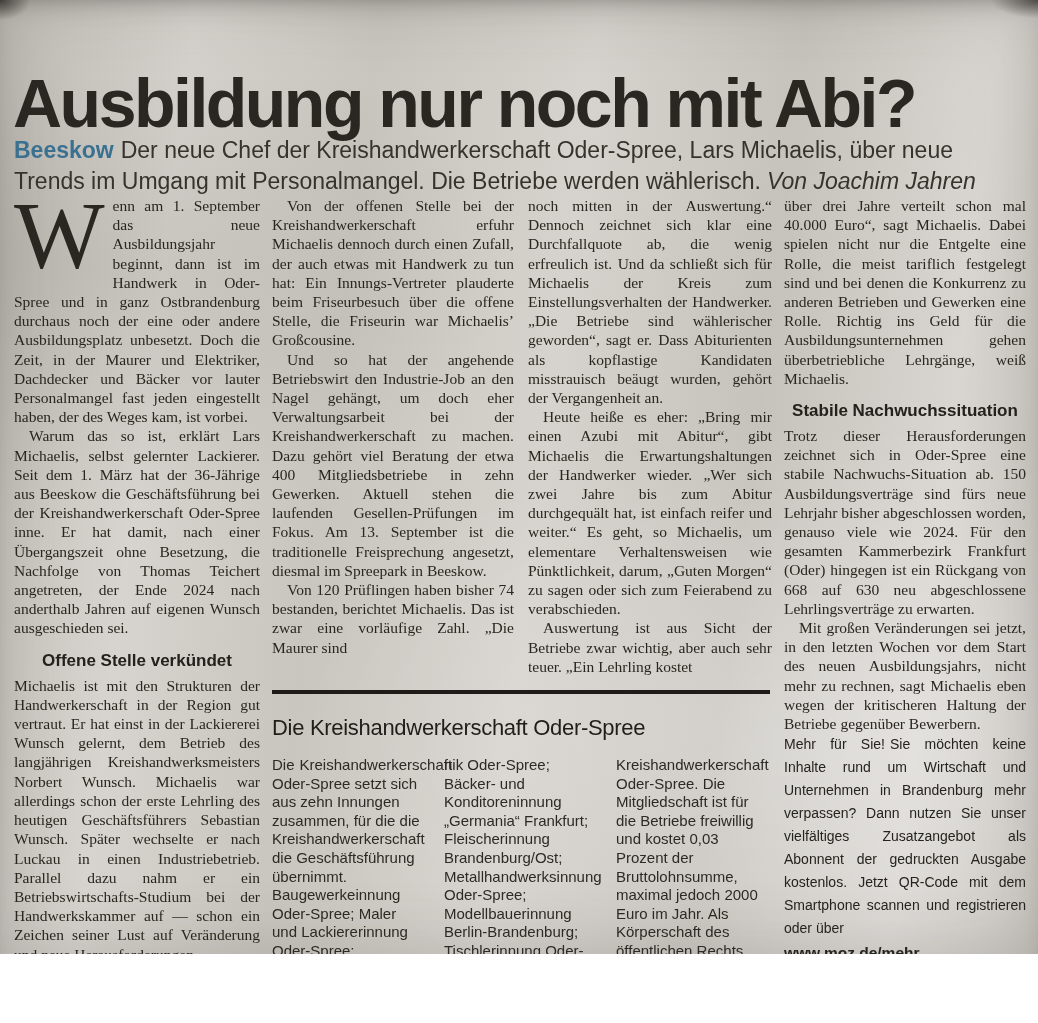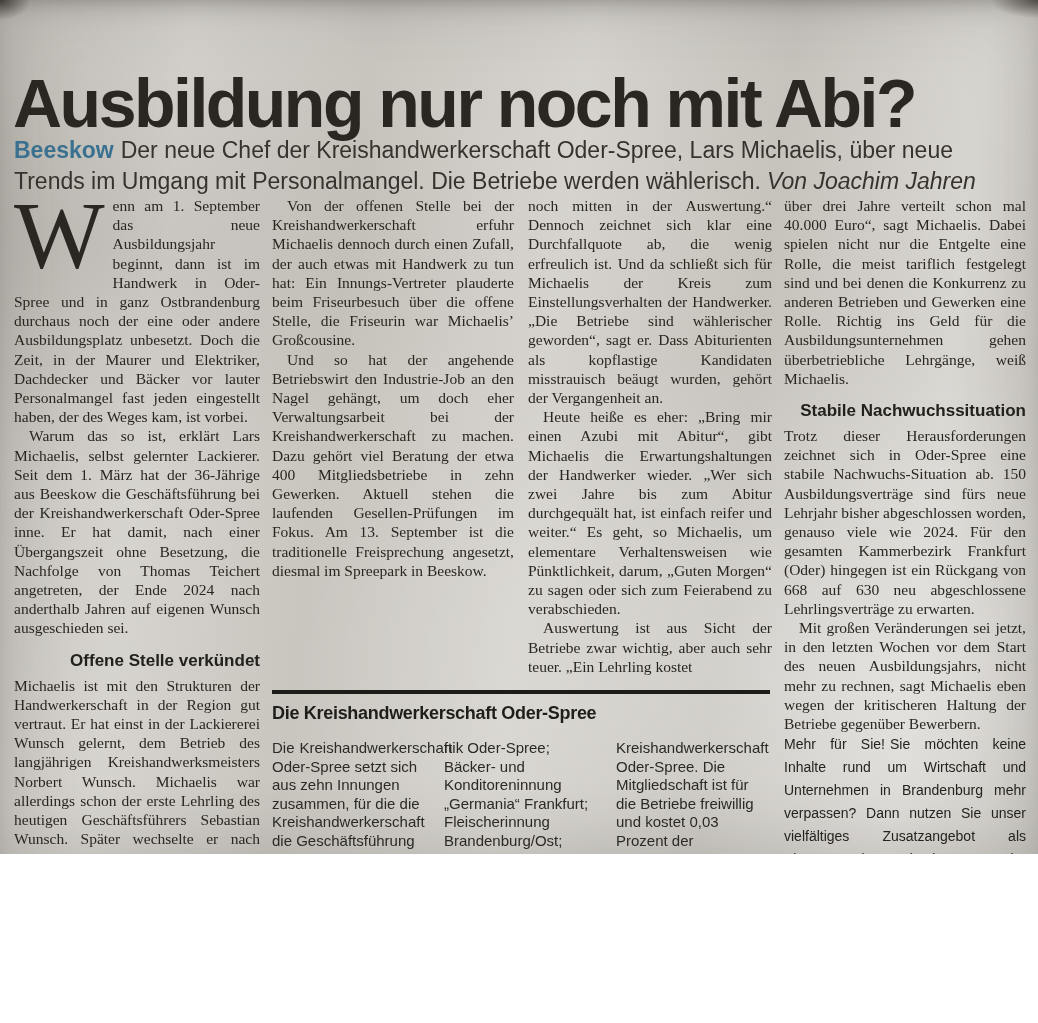--- a/index.html
+++ b/index.html
@@ -1,18 +1,18 @@
 <!DOCTYPE html>
 <html lang="de"><head>
 <meta charset="utf-8">
 <style>
   html,body { margin:0; padding:0; }
   .page {
     position:relative;
-    width:1038px; height:854px;
+    width:1038px; height:954px;
     overflow:hidden;
     background-color:#d1cec8;
     background-image:
       radial-gradient(ellipse 900px 520px at 82% 78%, rgba(255,255,255,0.30), transparent 62%),
       radial-gradient(ellipse 700px 420px at 8% 28%, rgba(110,105,96,0.16), transparent 60%),
       linear-gradient(97deg, rgba(118,113,105,0.16) 0%, rgba(255,255,255,0.12) 17%, rgba(128,123,114,0.10) 33%, rgba(255,255,255,0.10) 52%, rgba(118,113,105,0.12) 70%, rgba(255,255,255,0.16) 87%, rgba(134,129,121,0.12) 100%);
     box-shadow: inset 0 0 70px rgba(70,65,58,0.22), inset 0 14px 26px -18px rgba(50,46,42,0.55);
     color:#29261f;
     font-family:"Liberation Serif", serif;
   }
@@ -44,40 +44,40 @@
   }
   #col1 { left:14px;  width:246px; height:822px; }
   #col2 { left:272px; width:242px; height:488px; }
   #col3 { left:528px; width:244px; height:488px; }
   #col4 { left:784px; width:242px; height:822px; }
   .col p { margin:0; }
   .col p.indent { text-indent:15px; }
   .col-subhead {
     font-family:"Liberation Sans", sans-serif;
     font-weight:700; font-size:17px; line-height:20px;
-    text-align:right; margin:13px 0 5px; color:#23211c;
+    text-align:center; margin:13px 0 5px; color:#23211c;
   }
   .dropcap {
     float:left;
     font-size:96px; line-height:76px;
     padding:2px 8px 0 0;
     color:#2a2722;
   }
 
   .infobox {
     position:absolute; left:272px; top:690px; width:498px; height:320px;
     border-top:4px solid #1e1c18;
     border-bottom:1.5px solid #6b675e;
     font-family:"Liberation Sans", sans-serif;
     box-sizing:border-box;
     padding-top:9px;
   }
   .infobox-title {
-    font-weight:700; font-size:18px; letter-spacing:-0.3px;
-    color:#201e19; margin:0 0 15px;
+    font-weight:400; font-size:22px; letter-spacing:-0.3px;
+    color:#201e19; margin:12px 0 15px;
   }
   .infobox-cols { display:flex; gap:19px; }
   .infobox-col { width:153px; font-size:15px; line-height:18.6px; color:#2c2a24; }
   .infobox-col p { margin:0 0 17px; }
   .lead { font-weight:400; margin-right:5px; }
   .sig { float:right; font-style:normal;margin-left:12px; }
 
   .promo {
     font-family:"Liberation Sans", sans-serif;
     font-size:14px; line-height:23px; color:#25231e;
@@ -111,20 +111,21 @@
   <div class="col" id="col1">
     <p><span class="dropcap">W</span><span>enn am 1. September das neue Ausbildungsjahr beginnt, dann ist im Handwerk in Oder-Spree und in ganz Ostbrandenburg durchaus noch der eine oder andere Ausbildungsplatz unbesetzt. Doch die Zeit, in der Maurer und Elektriker, Dachdecker und Bäcker vor lauter Personalmangel fast jeden eingestellt haben, der des Weges kam, ist vorbei.</span></p>
     <p class="indent">Warum das so ist, erklärt Lars Michaelis, selbst gelernter Lackierer. Seit dem 1. März hat der 36-Jährige aus Beeskow die Geschäftsführung bei der Kreishandwerkerschaft Oder-Spree inne. Er hat damit, nach einer Übergangszeit ohne Besetzung, die Nachfolge von Thomas Teichert angetreten, der Ende 2024 nach anderthalb Jahren auf eigenen Wunsch ausgeschieden sei.</p>
     <h3 class="col-subhead">Offene Stelle verkündet</h3>
     <p>Michaelis ist mit den Strukturen der Handwerkerschaft in der Region gut vertraut. Er hat einst in der Lackiererei Wunsch gelernt, dem Betrieb des langjährigen Kreishandwerksmeisters Norbert Wunsch. Michaelis war allerdings schon der erste Lehrling des heutigen Geschäftsführers Sebastian Wunsch. Später wechselte er nach Luckau in einen Industriebetrieb. Parallel dazu nahm er ein Betriebswirtschafts-Studium bei der Handwerkskammer auf — schon ein Zeichen seiner Lust auf Veränderung und neue Herausforderungen.</p>
   </div>
 
   <div class="col" id="col2">
     <p class="indent">Von der offenen Stelle bei der Kreishandwerkerschaft erfuhr Michaelis dennoch durch einen Zufall, der auch etwas mit Handwerk zu tun hat: Ein Innungs-Vertreter plauderte beim Friseurbesuch über die offene Stelle, die Friseurin war Michaelis’ Großcousine.</p>
     <p class="indent">Und so hat der angehende Betriebswirt den Industrie-Job an den Nagel gehängt, um doch eher Verwaltungsarbeit bei der Kreishandwerkerschaft zu machen. Dazu gehört viel Beratung der etwa 400 Mitgliedsbetriebe in zehn Gewerken. Aktuell stehen die laufenden Gesellen-Prüfungen im Fokus. Am 13. September ist die traditionelle Freisprechung angesetzt, diesmal im Spreepark in Beeskow.</p>
+    <p class="indent">Von 120 Prüflingen haben bisher 74 bestanden, berichtet Michaelis. Das ist zwar eine vorläufige Zahl. „Die Maurer sind</p>
   </div>
 
   <div class="col" id="col3">
     <p>noch mitten in der Auswertung.“ Dennoch zeichnet sich klar eine Durchfallquote ab, die wenig erfreulich ist. Und da schließt sich für Michaelis der Kreis zum Einstellungsverhalten der Handwerker. „Die Betriebe sind wählerischer geworden“, sagt er. Dass Abiturienten als kopflastige Kandidaten misstrauisch beäugt wurden, gehört der Vergangenheit an.</p>
     <p class="indent">Heute heiße es eher: „Bring mir einen Azubi mit Abitur“, gibt Michaelis die Erwartungshaltungen der Handwerker wieder. „Wer sich zwei Jahre bis zum Abitur durchgequält hat, ist einfach reifer und weiter.“ Es geht, so Michaelis, um elementare Verhaltensweisen wie Pünktlichkeit, darum, „Guten Morgen“ zu sagen oder sich zum Feierabend zu verabschieden.</p>
     <p class="indent">Auswertung ist aus Sicht der Betriebe zwar wichtig, aber auch sehr teuer. „Ein Lehrling kostet</p>
   </div>
 
   <div class="col" id="col4">
     <p>über drei Jahre verteilt schon mal 40.000 Euro“, sagt Michaelis. Dabei spielen nicht nur die Entgelte eine Rolle, die meist tariflich festgelegt sind und bei denen die Konkurrenz zu anderen Betrieben und Gewerken eine Rolle. Richtig ins Geld für die Ausbildungsunternehmen gehen überbetriebliche Lehrgänge, weiß Michaelis.</p>

